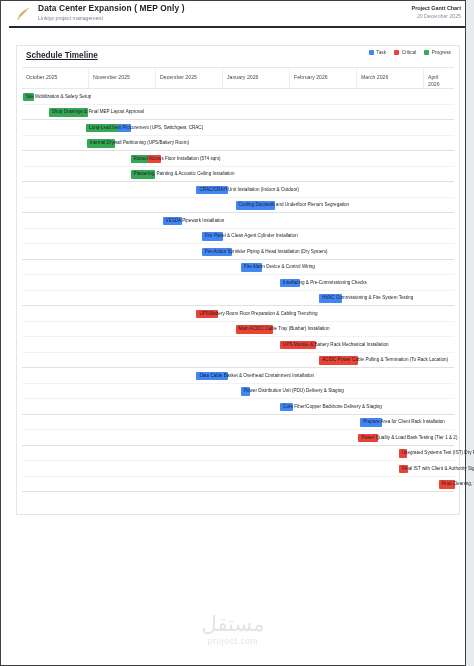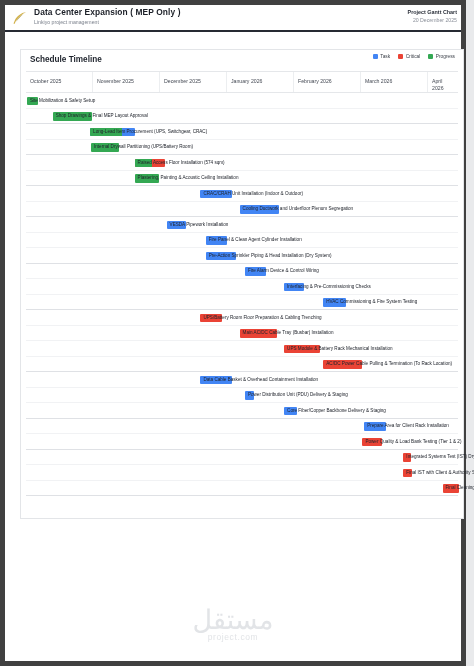--- a/index.html
+++ b/index.html
@@ -6,21 +6,22 @@
   html, body {
     width: 474px; height: 666px;
     background: #e9eaec;
     font-family: "Liberation Sans", sans-serif;
     overflow: hidden;
   }
   #page {
     position: relative;
     width: 466px; height: 666px;
     background: #ffffff;
-    border: 5px solid #404040;
+    border: 1px solid #404040;
+    padding-left: 8px;
   }
 
   
   #topbar {
     position: relative;
     height: 27px;
     background: #ffffff;
     border-bottom: 2px solid #262a33;
     padding: 3px 6px 0 6px;
   }
@@ -55,20 +56,21 @@
     border: 1px solid #e3e5e8;
   }
   #card-head {
     position: relative;
     height: 21px;
     padding: 4px 8px 0 9px;
   }
   #chart-title {
     font-size: 8.2px; font-weight: bold; color: #1d222b;
     line-height: 12px;
+    text-decoration: underline;
   }
   #legend {
     position: absolute; right: 8px; top: 4px;
     display: flex; gap: 8px; align-items: center;
   }
   .legend-item { display: flex; align-items: center; gap: 2.5px; }
   .legend-swatch { width: 5px; height: 5px; border-radius: 1px; }
   .legend-label { font-size: 4.8px; color: #3d424b; white-space: nowrap; }
 
   
@@ -121,21 +123,21 @@
   }
 
   
   #watermark {
     position: absolute;
     left: 0; right: 0; bottom: 18px;
     text-align: center;
     user-select: none;
   }
   #wm-ar {
-    font-size: 27px; color: #e2e4e7; letter-spacing: 1px;
+    font-size: 21px; color: #e2e4e7; letter-spacing: 1px;
     line-height: 24px; font-weight: normal;
   }
   #wm-en {
     font-size: 8.5px; color: #e2e4e7; letter-spacing: .6px;
     line-height: 11px;
   }
 </style>
 </head>
 <body>
 

